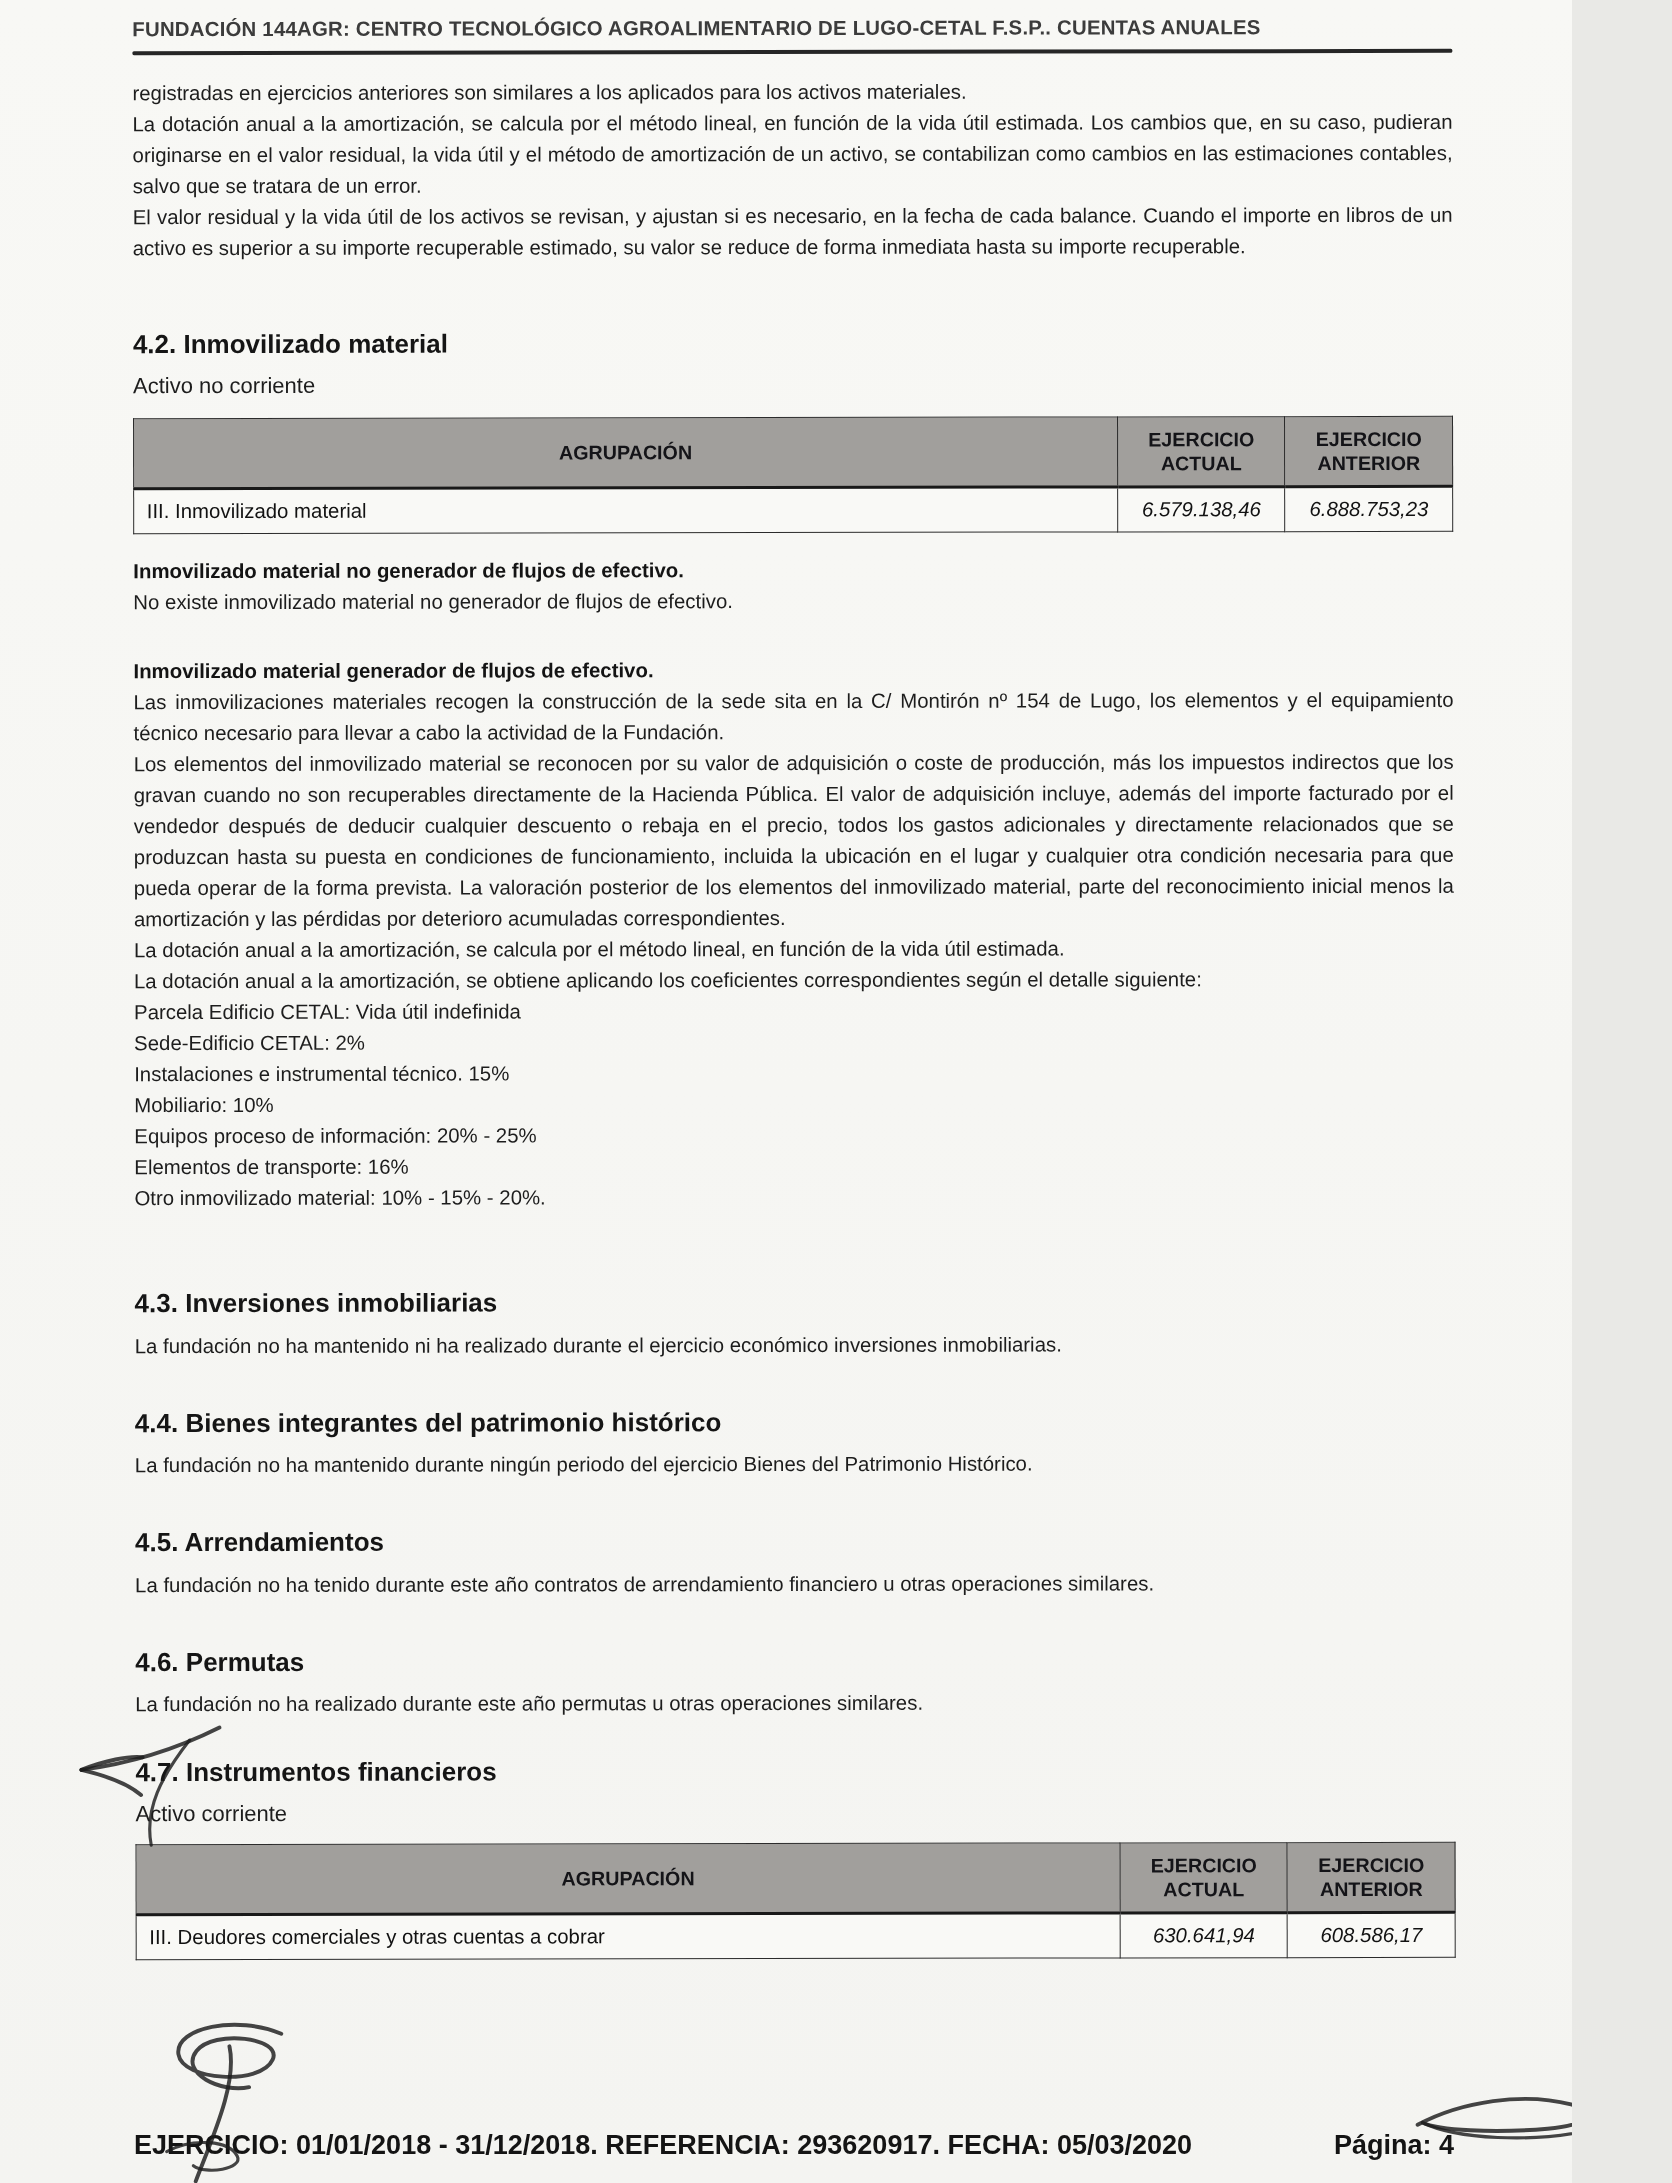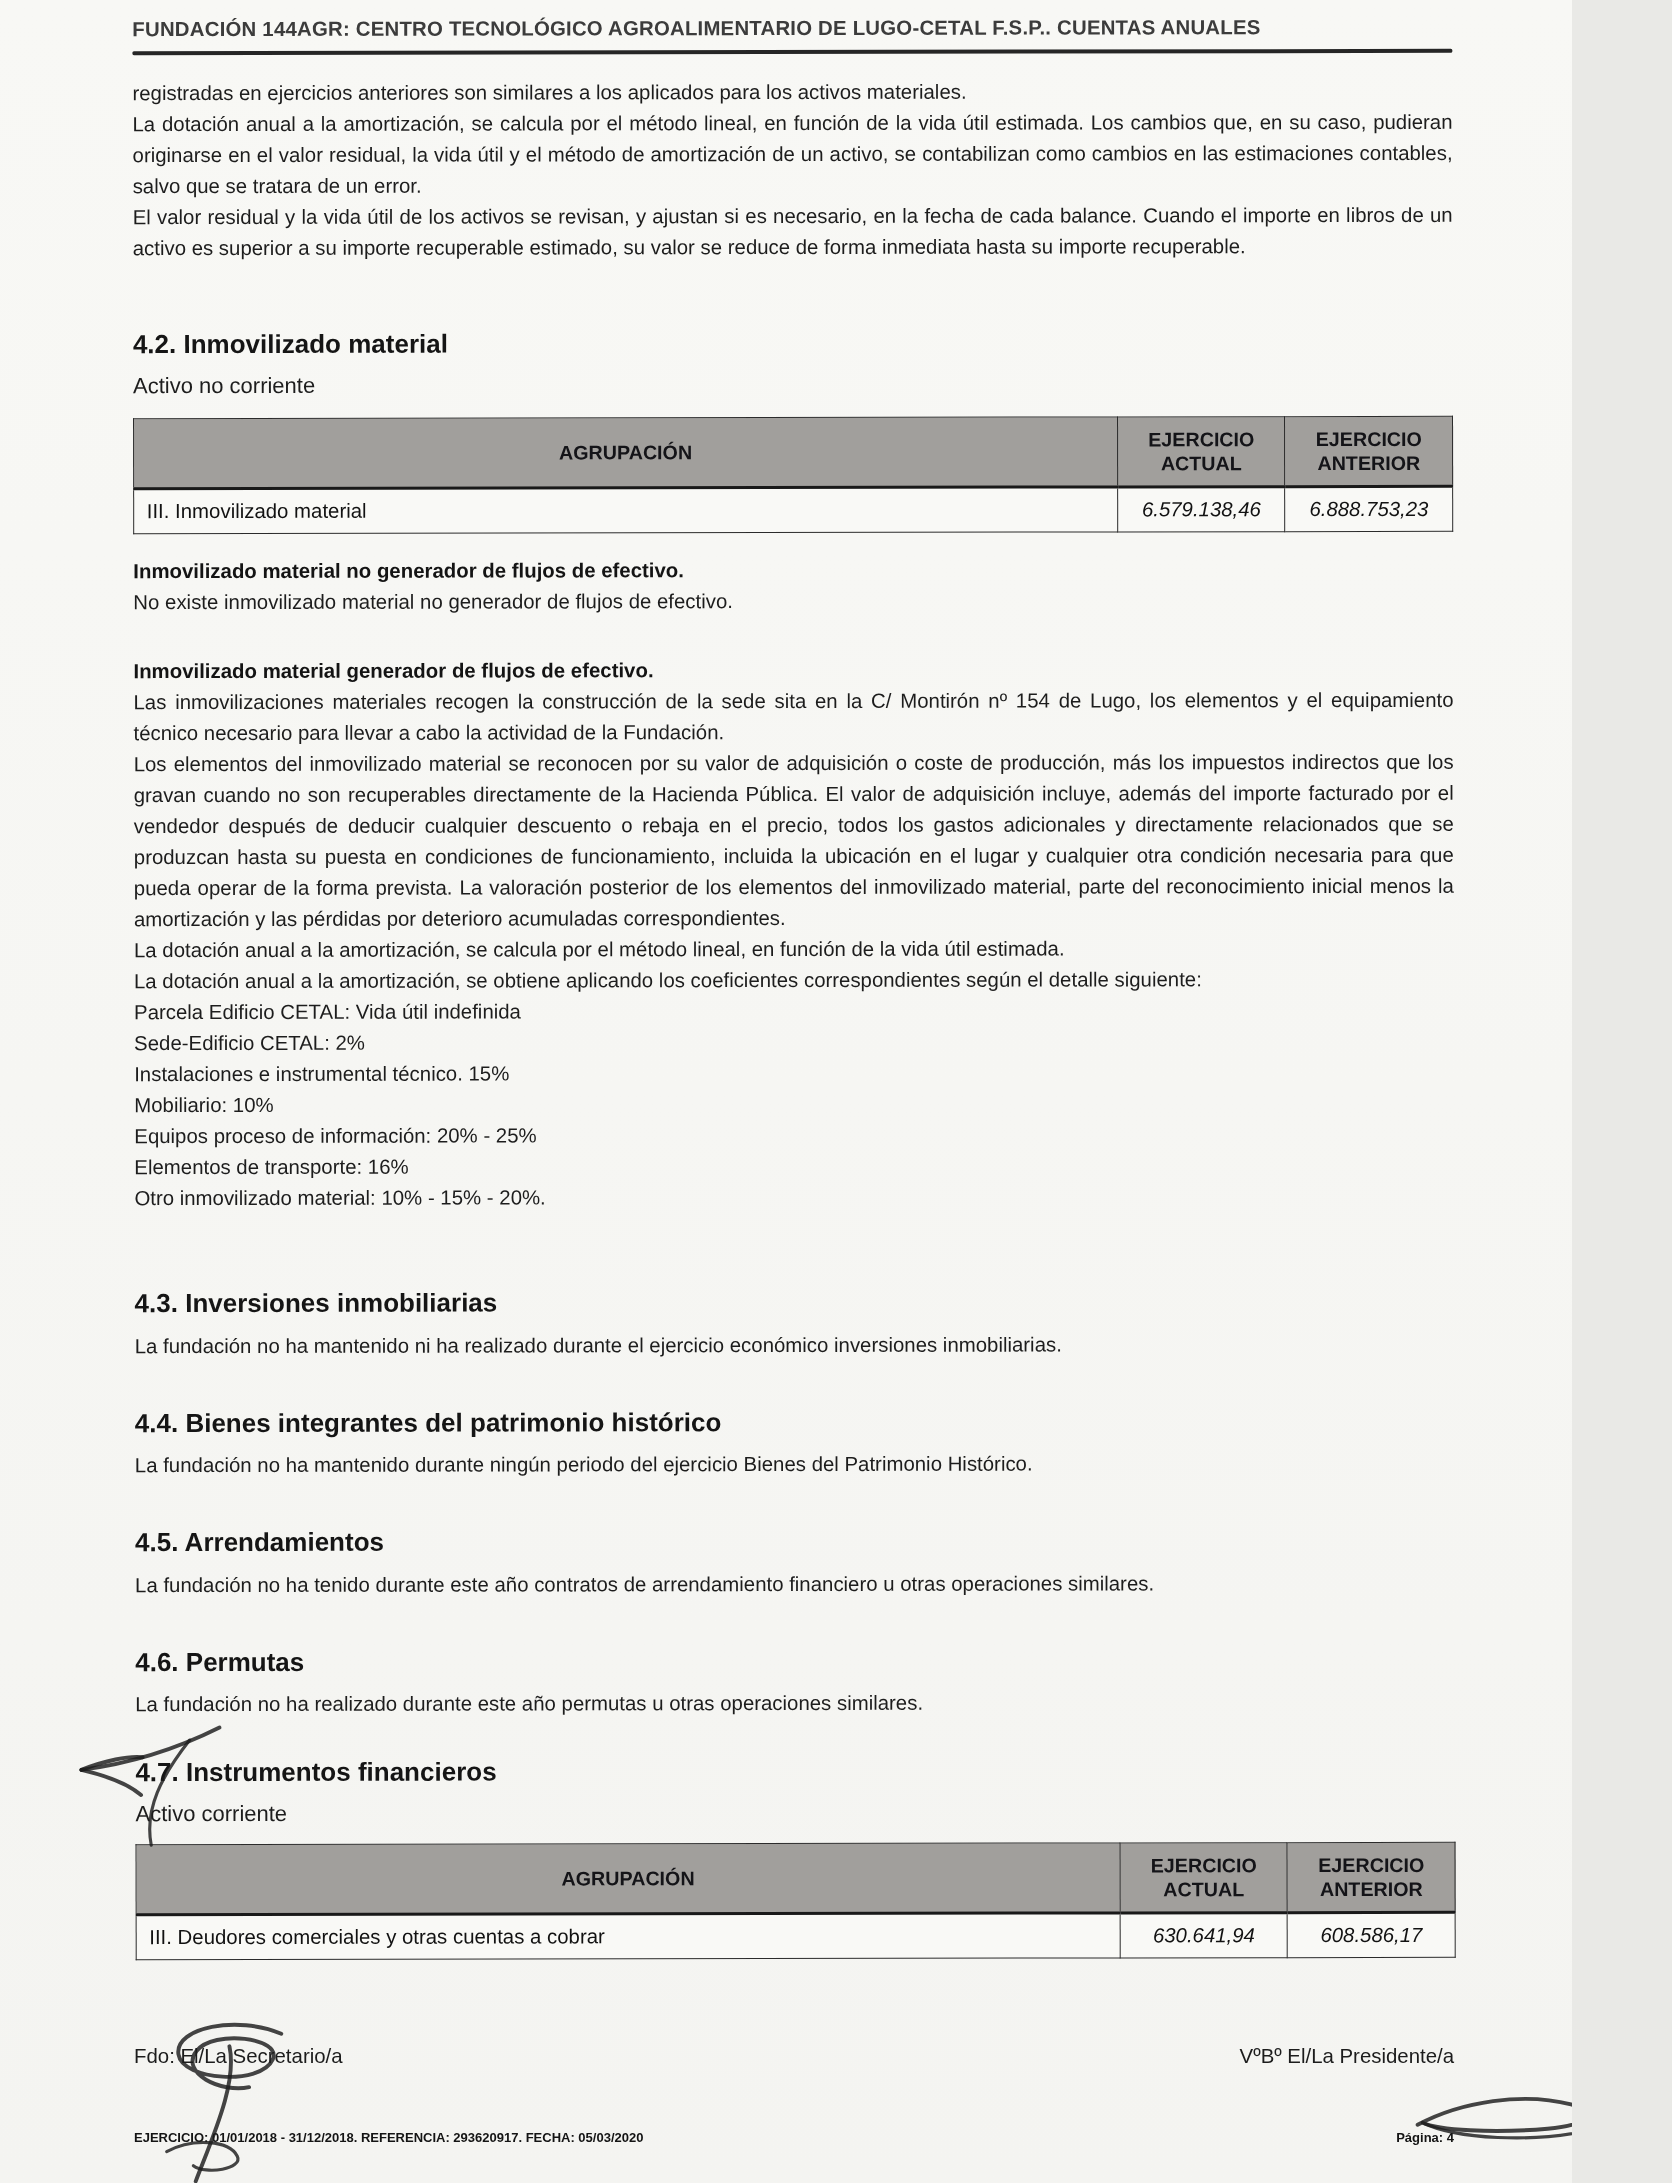--- a/index.html
+++ b/index.html
@@ -23,21 +23,21 @@
   table.fin{width:100%;border-collapse:collapse;margin-top:17.3px;}
   table.fin th{background:#a19f9c;border:1.6px solid #2b2b2b;border-bottom:3.9px solid #191919;
     font-size:19.7px;font-weight:700;color:#141418;text-align:center;padding:9.4px 4.7px;
     white-space:pre-line;line-height:24.4px;}
   table.fin td{border:1.6px solid #2b2b2b;font-size:20.4px;color:#121212;padding:10.2px 12.6px;background:#f9f9f6;}
   td.cell-num{text-align:center;font-style:italic;}
   .coef div{font-size:20.4px;line-height:31px;color:#1d1d1d;}
   .sig-row{position:absolute;left:134px;right:118px;top:2045px;display:flex;justify-content:space-between;
     font-size:20.4px;color:#1c1c1c;}
   .info-row{position:absolute;left:134px;right:118px;top:2130px;display:flex;justify-content:space-between;
-    font-size:13px;font-weight:700;color:#141414;}
+    font-size:27px;font-weight:700;color:#141414;}
   .scribble{position:absolute;pointer-events:none;z-index:5;}
   .scribble path{fill:none;stroke:#1c1c1c;stroke-linecap:round;stroke-linejoin:round;opacity:.82;}
 </style>
 </head>
 <body>
 
 <div class="page">
   <div class="content">
 
     <div class="doc-title">FUNDACIÓN 144AGR: CENTRO TECNOLÓGICO AGROALIMENTARIO DE LUGO-CETAL F.S.P.. CUENTAS ANUALES</div>
@@ -129,24 +129,20 @@
         <tr>
           <td>III. Deudores comerciales y otras cuentas a cobrar</td>
           <td class="cell-num">630.641,94</td>
           <td class="cell-num">608.586,17</td>
         </tr>
       </tbody>
     </table>
 
   </div>
 
-  <div class="sig-row">
-    <span>Fdo: El/La Secretario/a</span>
-    <span>VºBº El/La Presidente/a</span>
-  </div>
 
   <div class="info-row">
     <span>EJERCICIO: 01/01/2018 - 31/12/2018. REFERENCIA: 293620917. FECHA: 05/03/2020</span>
     <span>Página: 4</span>
   </div>
 
   <svg class="scribble" style="left:72px;top:1721px;width:153px;height:126px" viewBox="0 0 195 160">
     <path d="M188 8 C 132 36, 74 54, 12 62" stroke-width="5"></path>
     <path d="M12 62 C 42 50, 72 44, 90 46" stroke-width="5"></path>
     <path d="M12 62 C 46 70, 74 82, 88 94" stroke-width="5"></path>

